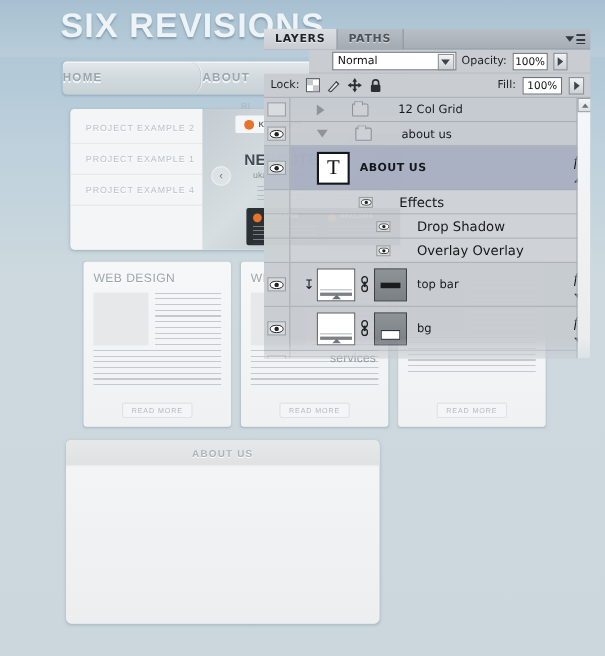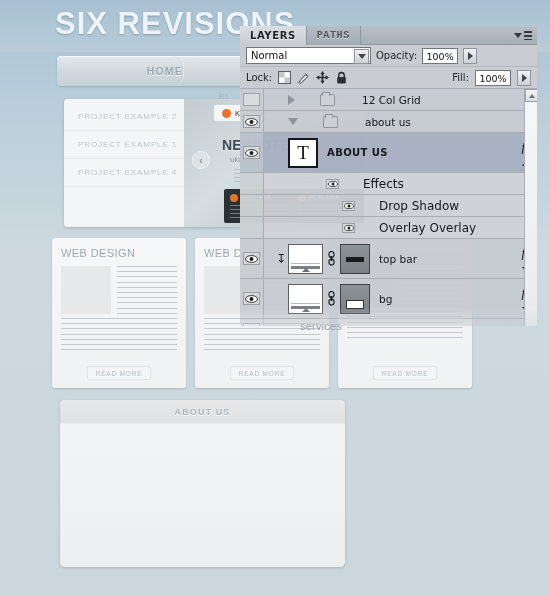--- a/index.html
+++ b/index.html
@@ -27,21 +27,21 @@
     font-weight:700; white-space:nowrap;
   }
   #nav {
     position:absolute; left:57px; top:56px; width:380px; height:30px;
     background:linear-gradient(180deg,#e3e8eb 0%,#d2dade 48%,#c6d1d7 100%);
     border-radius:4px;
     box-shadow:0 1px 2px rgba(110,135,150,.45), inset 0 1px 0 rgba(255,255,255,.8);
     display:flex; align-items:center;
   }
   .nav-item {
-    flex:1; text-align:right; font-size:10.5px; font-weight:bold;
+    flex:1; text-align:left; font-size:10.5px; font-weight:bold;
     letter-spacing:1.2px; color:#9aa7ae;
     text-shadow:0 1px 0 rgba(255,255,255,.85);
     border-right:1px solid rgba(255,255,255,.55);
     box-shadow:inset -1px 0 0 rgba(160,175,185,.35);
     line-height:30px; height:30px;border-radius:12px;
   }
   .nav-item:last-child { border-right:none; box-shadow:none; }
 
   
   #slider-card {
@@ -94,21 +94,21 @@
   .ad-box { flex:1; position:relative; }
   .ad-dot { width:8px; height:8px; border-radius:50%; background:#e8732b; position:absolute; left:0; top:1px; }
   .ad-title { position:absolute; left:11px; top:1px; font-size:5.5px; font-weight:bold; color:#e9ecee; letter-spacing:.4px; }
   .ad-lines { position:absolute; left:0; top:12px; right:2px; height:16px;
     background:repeating-linear-gradient(180deg, rgba(190,198,203,.5) 0 1px, transparent 1px 4px); }
   #ri-label {
     position:absolute; left:219px; top:92px; font-size:8px; color:#aab6bd; letter-spacing:.5px;
   }
 
   
-  #cards { position:absolute; left:52px; top:238px; width:420px; height:150px; display:flex; gap:9px; }
+  #cards { position:absolute; left:76px; top:238px; width:420px; height:150px; display:flex; gap:9px; }
   .card {
     flex:1; background:linear-gradient(180deg,#f6f7f8 0%,#eff1f2 100%);
     border-radius:3px; box-shadow:0 1px 2px rgba(110,135,150,.4);
     padding:9px 9px 0 9px; position:relative;
   }
   .card h3 { margin:0 0 7px 0; font-size:11px; font-weight:400; color:#9aa5ab; letter-spacing:.4px; text-shadow:0 1px 0 #fff; }
   .card-row { display:flex; gap:6px; }
   .card-thumb { width:50px; height:48px; background:#e6e8e9; flex:none; }
   .card-lines { flex:1; height:48px;
     background:repeating-linear-gradient(180deg, #c3cacf 0 1px, transparent 1px 5.2px); }
@@ -152,32 +152,32 @@
     display:flex; align-items:flex-start; position:relative;
     border-bottom:1px solid #8f959c;
   }
   .ps-tab {
     height:19px; padding:0 10px; line-height:19px;
     font-size:10px; font-weight:bold; letter-spacing:.6px; color:#3b4046;
     text-shadow:0 1px 0 rgba(255,255,255,.6);
     border-right:1px solid #8f959c;
   }
   .ps-tab.active { background:linear-gradient(180deg,#dcdfe2 0%,#c8ccd1 100%); color:#1f2328; }
-  .ps-tab.inactive { background:linear-gradient(180deg,#b7bdc4 0%,#a3aab2 100%); color:#4c5258;font-family:Liberation Mono, monospace; }
+  .ps-tab.inactive { background:linear-gradient(180deg,#b7bdc4 0%,#a3aab2 100%); color:#4c5258; }
   #ps-menu-icon {
     position:absolute; right:5px; top:3px; width:18px; height:13px;
     display:flex; align-items:center; gap:2px;
   }
   #ps-menu-icon .tri { width:0;height:0;border-left:4px solid transparent;border-right:4px solid transparent;border-top:5px solid #33383d; }
   #ps-menu-icon .bars { width:10px; height:9px;
     background:repeating-linear-gradient(180deg,#33383d 0 2px, transparent 2px 4px); }
 
   #ps-blend-row {
     height:22px; background:#c9cdd2; display:flex; align-items:center;
-    padding:0 6px; gap:5px; border-bottom:1px solid #b4b9bf;
+    padding:0 21px; gap:5px; border-bottom:1px solid #b4b9bf;margin-left:41px;
   }
   #blend-select {
     width:125px; height:17px; background:#fff; border:1px solid #6f757b;
     display:flex; align-items:center; position:relative;
   }
   #blend-value { font-size:10px; color:#111; padding-left:4px; }
   #blend-arrow {
     position:absolute; right:1px; top:1px; width:15px; height:15px;
     background:linear-gradient(180deg,#f2f4f5 0%,#ccd1d6 100%);
     border:1px solid #8d939a; display:flex; align-items:center; justify-content:center;

